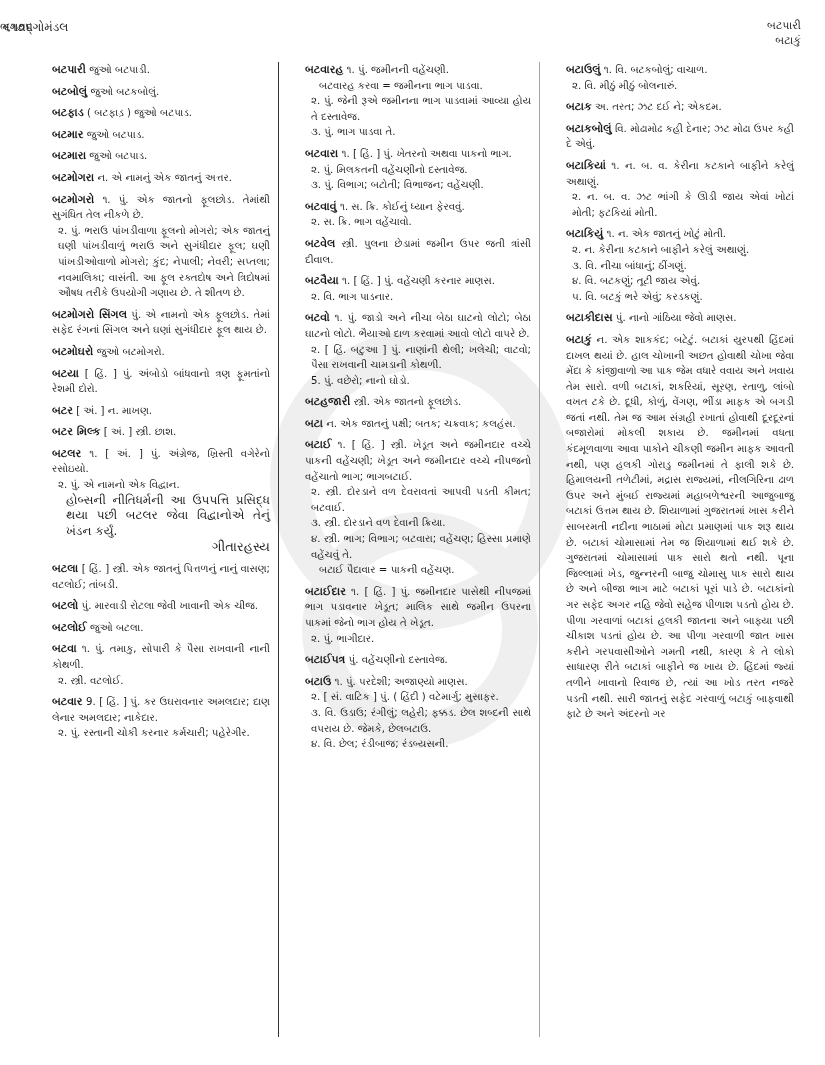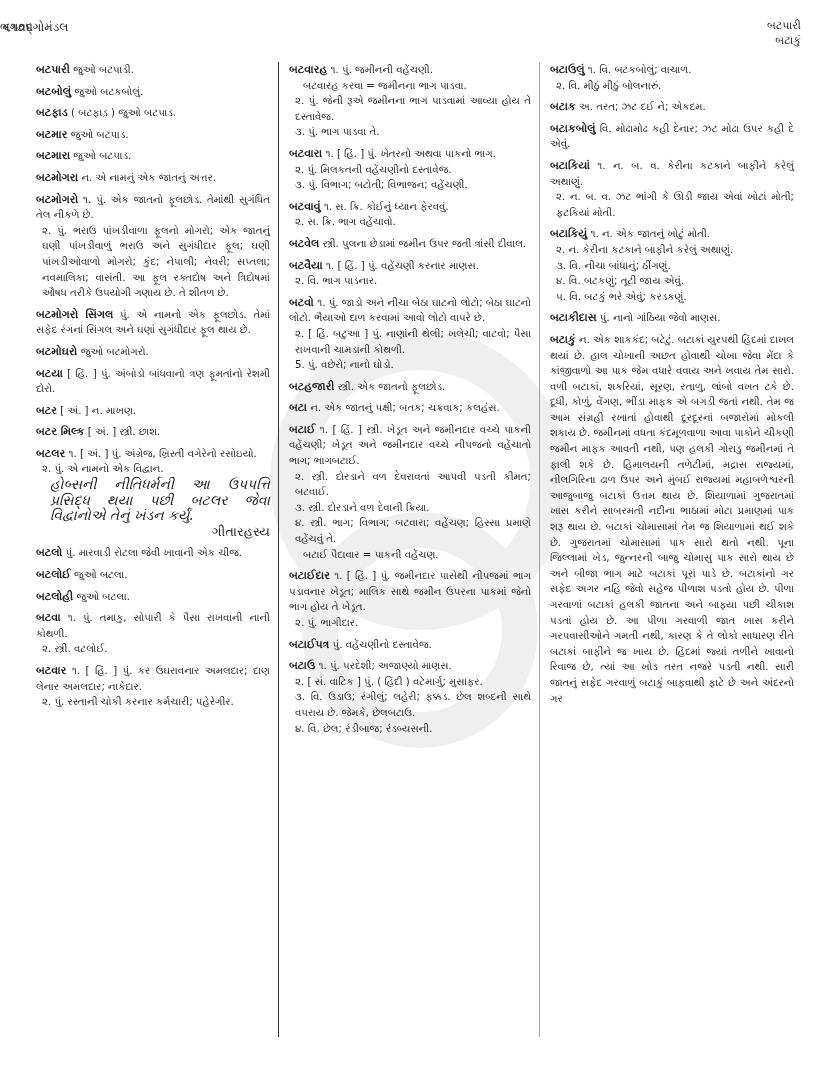--- a/index.html
+++ b/index.html
@@ -19,24 +19,24 @@
   .page-num { position: absolute; left: 4px; top: 20px; font-size: 12px; }
   .book-title { position: absolute; left: 0; width: 825px; top: 20px; text-align: left; font-size: 12px; }
   .guide { position: absolute; right: 24px; top: 18px; font-size: 11px; text-align: right; line-height: 15px; }
   .columns {
     position: absolute; left: 30px; top: 62px; width: 780px; height: 990px;
     display: grid; grid-template-columns: 248px 262px 262px; column-gap: 0;
   }
   .col { padding: 0 8px; overflow: hidden; font-size: 10.2px; line-height: 15.6px; }
   .col.first { padding-left: 4px; }
   .col.mid { border-left: 1px solid #333; border-right: 1px solid #a3a3a3; height: 975px; }
-  .entry { margin: 0 0 6px 2px; text-align: justify; }
+  .entry { margin: 0 0 6px 18px; text-align: justify; }
   .hw { font-weight: bold; font-size: 11px; }
   .sense { display: block; padding-left: 6px; }
-  .quote { display: block; padding-left: 14px; font-size: 14px; font-style: italic; }
+  .quote { display: block; padding-left: 14px; font-size: 12px; }
   .source { display: block; text-align: right; font-size: 13px; }
   .idiom { display: block; padding-left: 14px; }
 </style>
 </head>
 <body>
 
 <svg class="watermark" viewBox="0 0 340 420">
   <circle cx="170" cy="150" r="130" fill="none" stroke="#000" stroke-width="40"></circle>
   <circle cx="170" cy="300" r="100" fill="none" stroke="#000" stroke-width="36"></circle>
 </svg>
@@ -58,25 +58,25 @@
       <p class="entry"><span class="hw">બટમાર</span> <span>જુઓ બટપાડ.</span></p>
       <p class="entry"><span class="hw">બટમારા</span> <span>જુઓ બટપાડ.</span></p>
       <p class="entry"><span class="hw">બટમોગરા</span> <span>ન. એ નામનું એક જાતનું અત્તર.</span></p>
       <p class="entry"><span class="hw">બટમોગરો</span> <span>૧. પું. એક જાતનો ફૂલછોડ. તેમાંથી સુગંધિત તેલ નીકળે છે.</span><span class="sense">૨. પું. ભરાઉ પાંખડીવાળા ફૂલનો મોગરો; એક જાતનું ઘણી પાંખડીવાળું ભરાઉ અને સુગંધીદાર ફૂલ; ઘણી પાંખડીઓવાળો મોગરો; કુંદ; નેપાલી; નેવરી; સપ્તલા; નવમાલિકા; વાસંતી. આ ફૂલ રક્તદોષ અને ત્રિદોષમાં ઔષધ તરીકે ઉપયોગી ગણાય છે. તે શીતળ છે.</span></p>
       <p class="entry"><span class="hw">બટમોગરો સિંગલ</span> <span>પું. એ નામનો એક ફૂલછોડ. તેમાં સફેદ રંગનાં સિંગલ અને ઘણાં સુગંધીદાર ફૂલ થાય છે.</span></p>
       <p class="entry"><span class="hw">બટમોઘરો</span> <span>જુઓ બટમોગરો.</span></p>
       <p class="entry"><span class="hw">બટયા</span> <span>[ હિં. ] પું. અંબોડો બાંધવાનો ત્રણ ફૂમતાંનો રેશમી દોરો.</span></p>
       <p class="entry"><span class="hw">બટર</span> <span>[ અં. ] ન. માખણ.</span></p>
       <p class="entry"><span class="hw">બટર મિલ્ક</span> <span>[ અં. ] સ્ત્રી. છાશ.</span></p>
       <p class="entry"><span class="hw">બટલર</span> <span>૧. [ અં. ] પું. અંગ્રેજ, ખ્રિસ્તી વગેરેનો રસોઇયો.</span><span class="sense">૨. પું. એ નામનો એક વિદ્વાન.</span><span class="quote">હોબ્સની નીતિધર્મની આ ઉપપત્તિ પ્રસિદ્ધ થયા પછી બટલર જેવા વિદ્વાનોએ તેનું ખંડન કર્યું.</span><span class="source">ગીતારહસ્ય</span></p>
+      <p class="entry"><span class="hw">બટલા</span> <span>[ હિં. ] સ્ત્રી. એક જાતનું પિત્તળનું નાનું વાસણ; વટલોઈ; તાંબડી.</span></p>
       <p class="entry"><span class="hw">બટલો</span> <span>પું. મારવાડી રોટલા જેવી ખાવાની એક ચીજ.</span></p>
       <p class="entry"><span class="hw">બટલોઈ</span> <span>જુઓ બટલા.</span></p>
-      <p class="entry"><span class="hw">બટલોહી</span> <span>જુઓ બટલા.</span></p>
       <p class="entry"><span class="hw">બટવા</span> <span>૧. પું. તમાકુ, સોપારી કે પૈસા રાખવાની નાની કોથળી.</span><span class="sense">૨. સ્ત્રી. વટલોઈ.</span></p>
-      <p class="entry"><span class="hw">બટવાર</span> <span>૧. [ હિં. ] પું. કર ઉઘરાવનાર અમલદાર; દાણ લેનાર અમલદાર; નાકેદાર.</span><span class="sense">૨. પું. રસ્તાની ચોકી કરનાર કર્મચારી; પહેરેગીર.</span></p>
+      <p class="entry"><span class="hw">બટવાર</span> <span>9. [ હિં. ] પું. કર ઉઘરાવનાર અમલદાર; દાણ લેનાર અમલદાર; નાકેદાર.</span><span class="sense">૨. પું. રસ્તાની ચોકી કરનાર કર્મચારી; પહેરેગીર.</span></p>
     </div>
   <div class="col mid">
       <p class="entry"><span class="hw">બટવારહ</span> <span>૧. પું. જમીનની વહેંચણી.</span><span class="idiom">બટવારહ કરવા = જમીનના ભાગ પાડવા.</span><span class="sense">૨. પું. જેની રૂએ જમીનના ભાગ પાડવામાં આવ્યા હોય તે દસ્તાવેજ.</span><span class="sense">૩. પું. ભાગ પાડવા તે.</span></p>
       <p class="entry"><span class="hw">બટવારા</span> <span>૧. [ હિં. ] પું. ખેતરનો અથવા પાકનો ભાગ.</span><span class="sense">૨. પું. મિલકતની વહેંચણીનો દસ્તાવેજ.</span><span class="sense">૩. પું. વિભાગ; બટોતી; વિભાજન; વહેંચણી.</span></p>
       <p class="entry"><span class="hw">બટવાવું</span> <span>૧. સ. ક્રિ. કોઈનું ધ્યાન ફેરવવું.</span><span class="sense">૨. સ. ક્રિ. ભાગ વહેંચાવો.</span></p>
       <p class="entry"><span class="hw">બટવેલ</span> <span>સ્ત્રી. પુલના છેડામાં જમીન ઉપર જતી ત્રાંસી દીવાલ.</span></p>
       <p class="entry"><span class="hw">બટવૈયા</span> <span>૧. [ હિં. ] પું. વહેંચણી કરનાર માણસ.</span><span class="sense">૨. વિ. ભાગ પાડનાર.</span></p>
       <p class="entry"><span class="hw">બટવો</span> <span>૧. પું. જાડો અને નીચા બેઠા ઘાટનો લોટો; બેઠા ઘાટનો લોટો. ભૈયાઓ દાળ કરવામાં આવો લોટો વાપરે છે.</span><span class="sense">૨. [ હિં. બટુઆ ] પું. નાણાંની થેલી; ખલેચી; વાટવો; પૈસા રાખવાની ચામડાની કોથળી.</span><span class="sense">5. પું. વછેરો; નાનો ઘોડો.</span></p>
       <p class="entry"><span class="hw">બટહજારી</span> <span>સ્ત્રી. એક જાતનો ફૂલછોડ.</span></p>
       <p class="entry"><span class="hw">બટા</span> <span>ન. એક જાતનું પક્ષી; બતક; ચક્રવાક; કલહંસ.</span></p>

